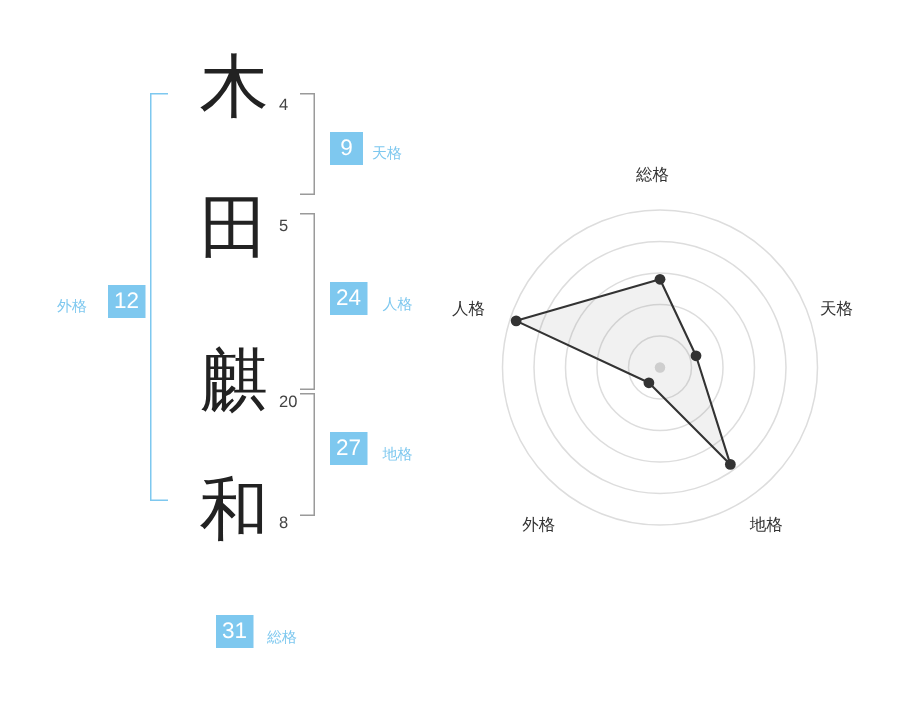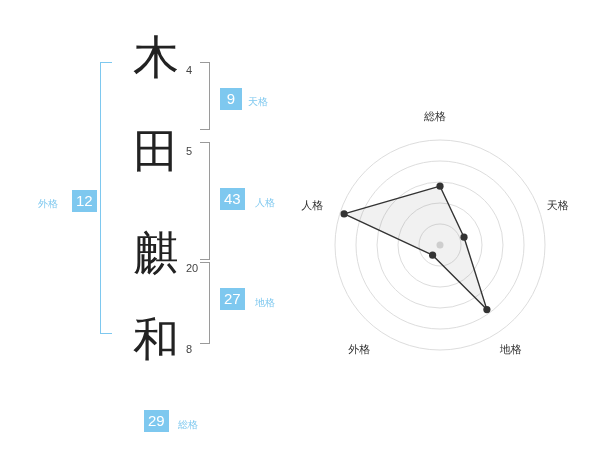--- a/index.html
+++ b/index.html
@@ -144,30 +144,30 @@
     <div class="kanji kanji-3">和</div>
 
     <div class="stroke-num stroke-0">4</div>
     <div class="stroke-num stroke-1">5</div>
     <div class="stroke-num stroke-2">20</div>
     <div class="stroke-num stroke-3">8</div>
 
     <div class="chip chip-tenkaku">9</div>
     <div class="chip-label label-tenkaku">天格</div>
 
-    <div class="chip chip-jinkaku">43</div>
+    <div class="chip chip-jinkaku">24</div>
     <div class="chip-label label-jinkaku">人格</div>
 
     <div class="chip chip-chikaku">27</div>
     <div class="chip-label label-chikaku">地格</div>
 
     <div class="chip chip-gaikaku">12</div>
     <div class="chip-label label-gaikaku">外格</div>
 
-    <div class="chip chip-soukaku">29</div>
+    <div class="chip chip-soukaku">31</div>
     <div class="chip-label label-soukaku">総格</div>
   </div>
 
   <div class="chart-panel">
     <svg id="radar-svg" width="300" height="470" viewBox="0 0 300 470">
         <circle cx="140" cy="245" r="105" fill="none" stroke="#dddddd" stroke-width="1"></circle>
         <circle cx="140" cy="245" r="84" fill="none" stroke="#dddddd" stroke-width="1"></circle>
         <circle cx="140" cy="245" r="63" fill="none" stroke="#dddddd" stroke-width="1"></circle>
         <circle cx="140" cy="245" r="42" fill="none" stroke="#dddddd" stroke-width="1"></circle>
         <circle cx="140" cy="245" r="21" fill="none" stroke="#dddddd" stroke-width="1"></circle>

